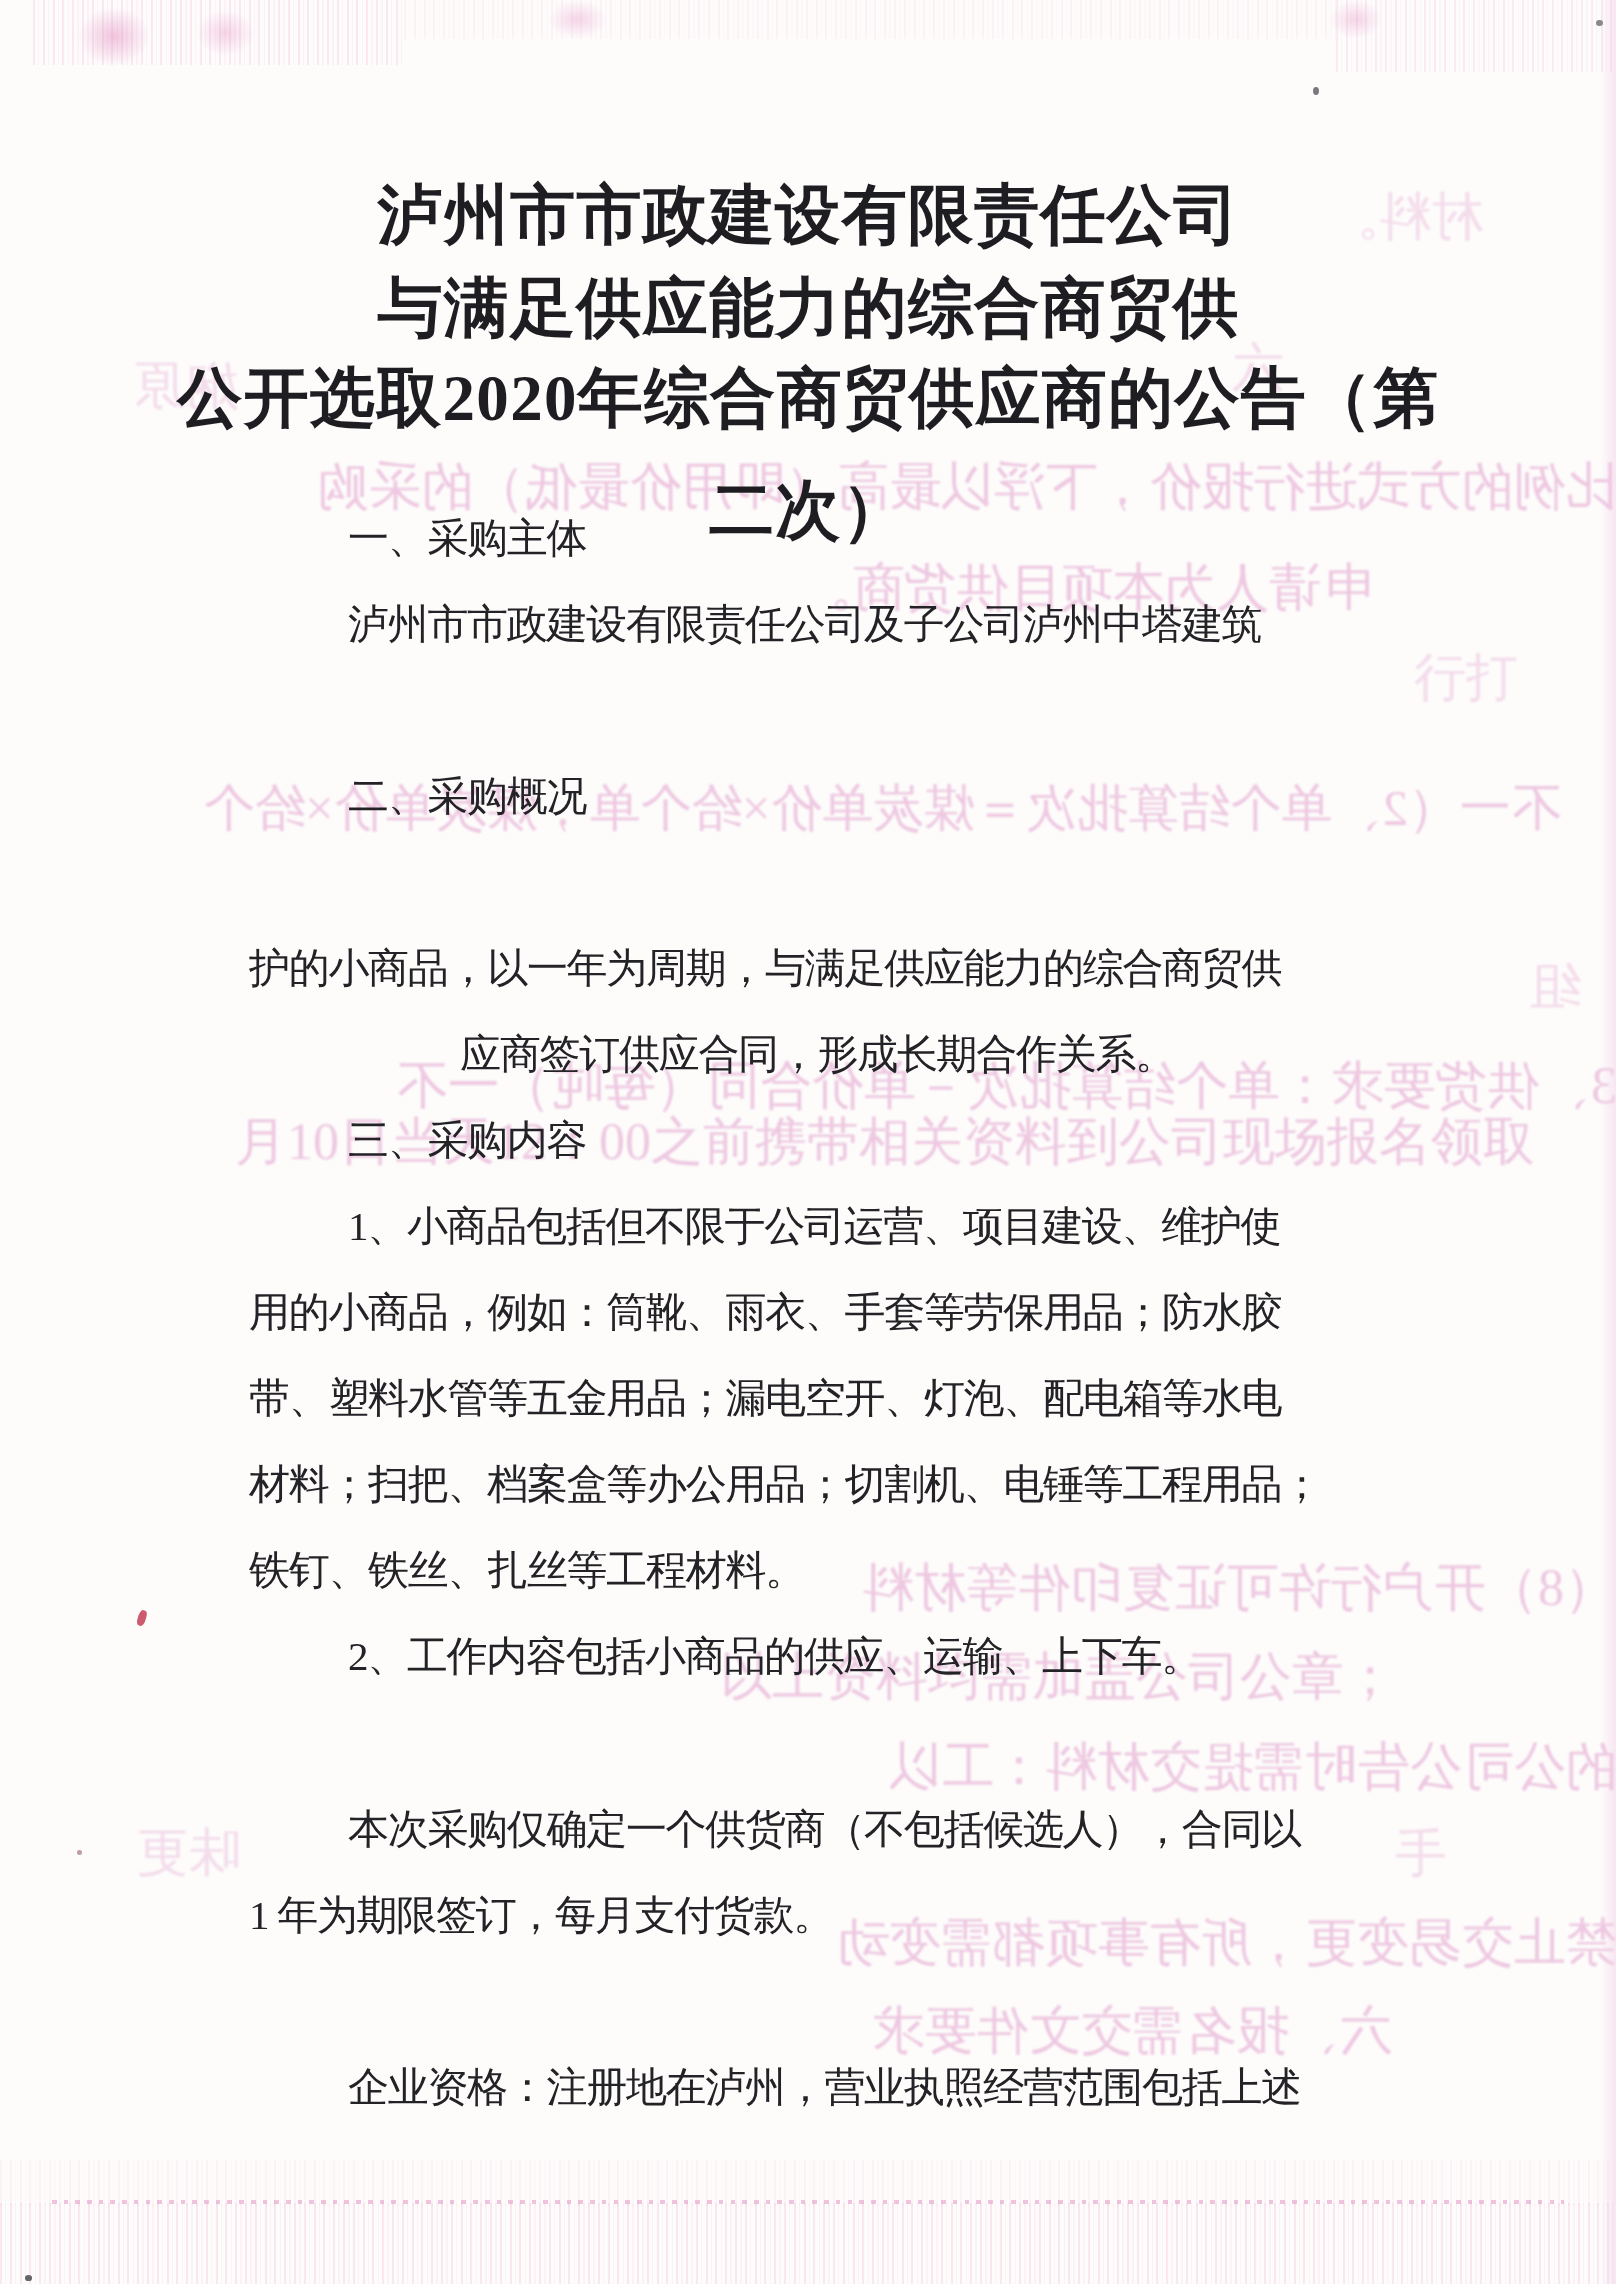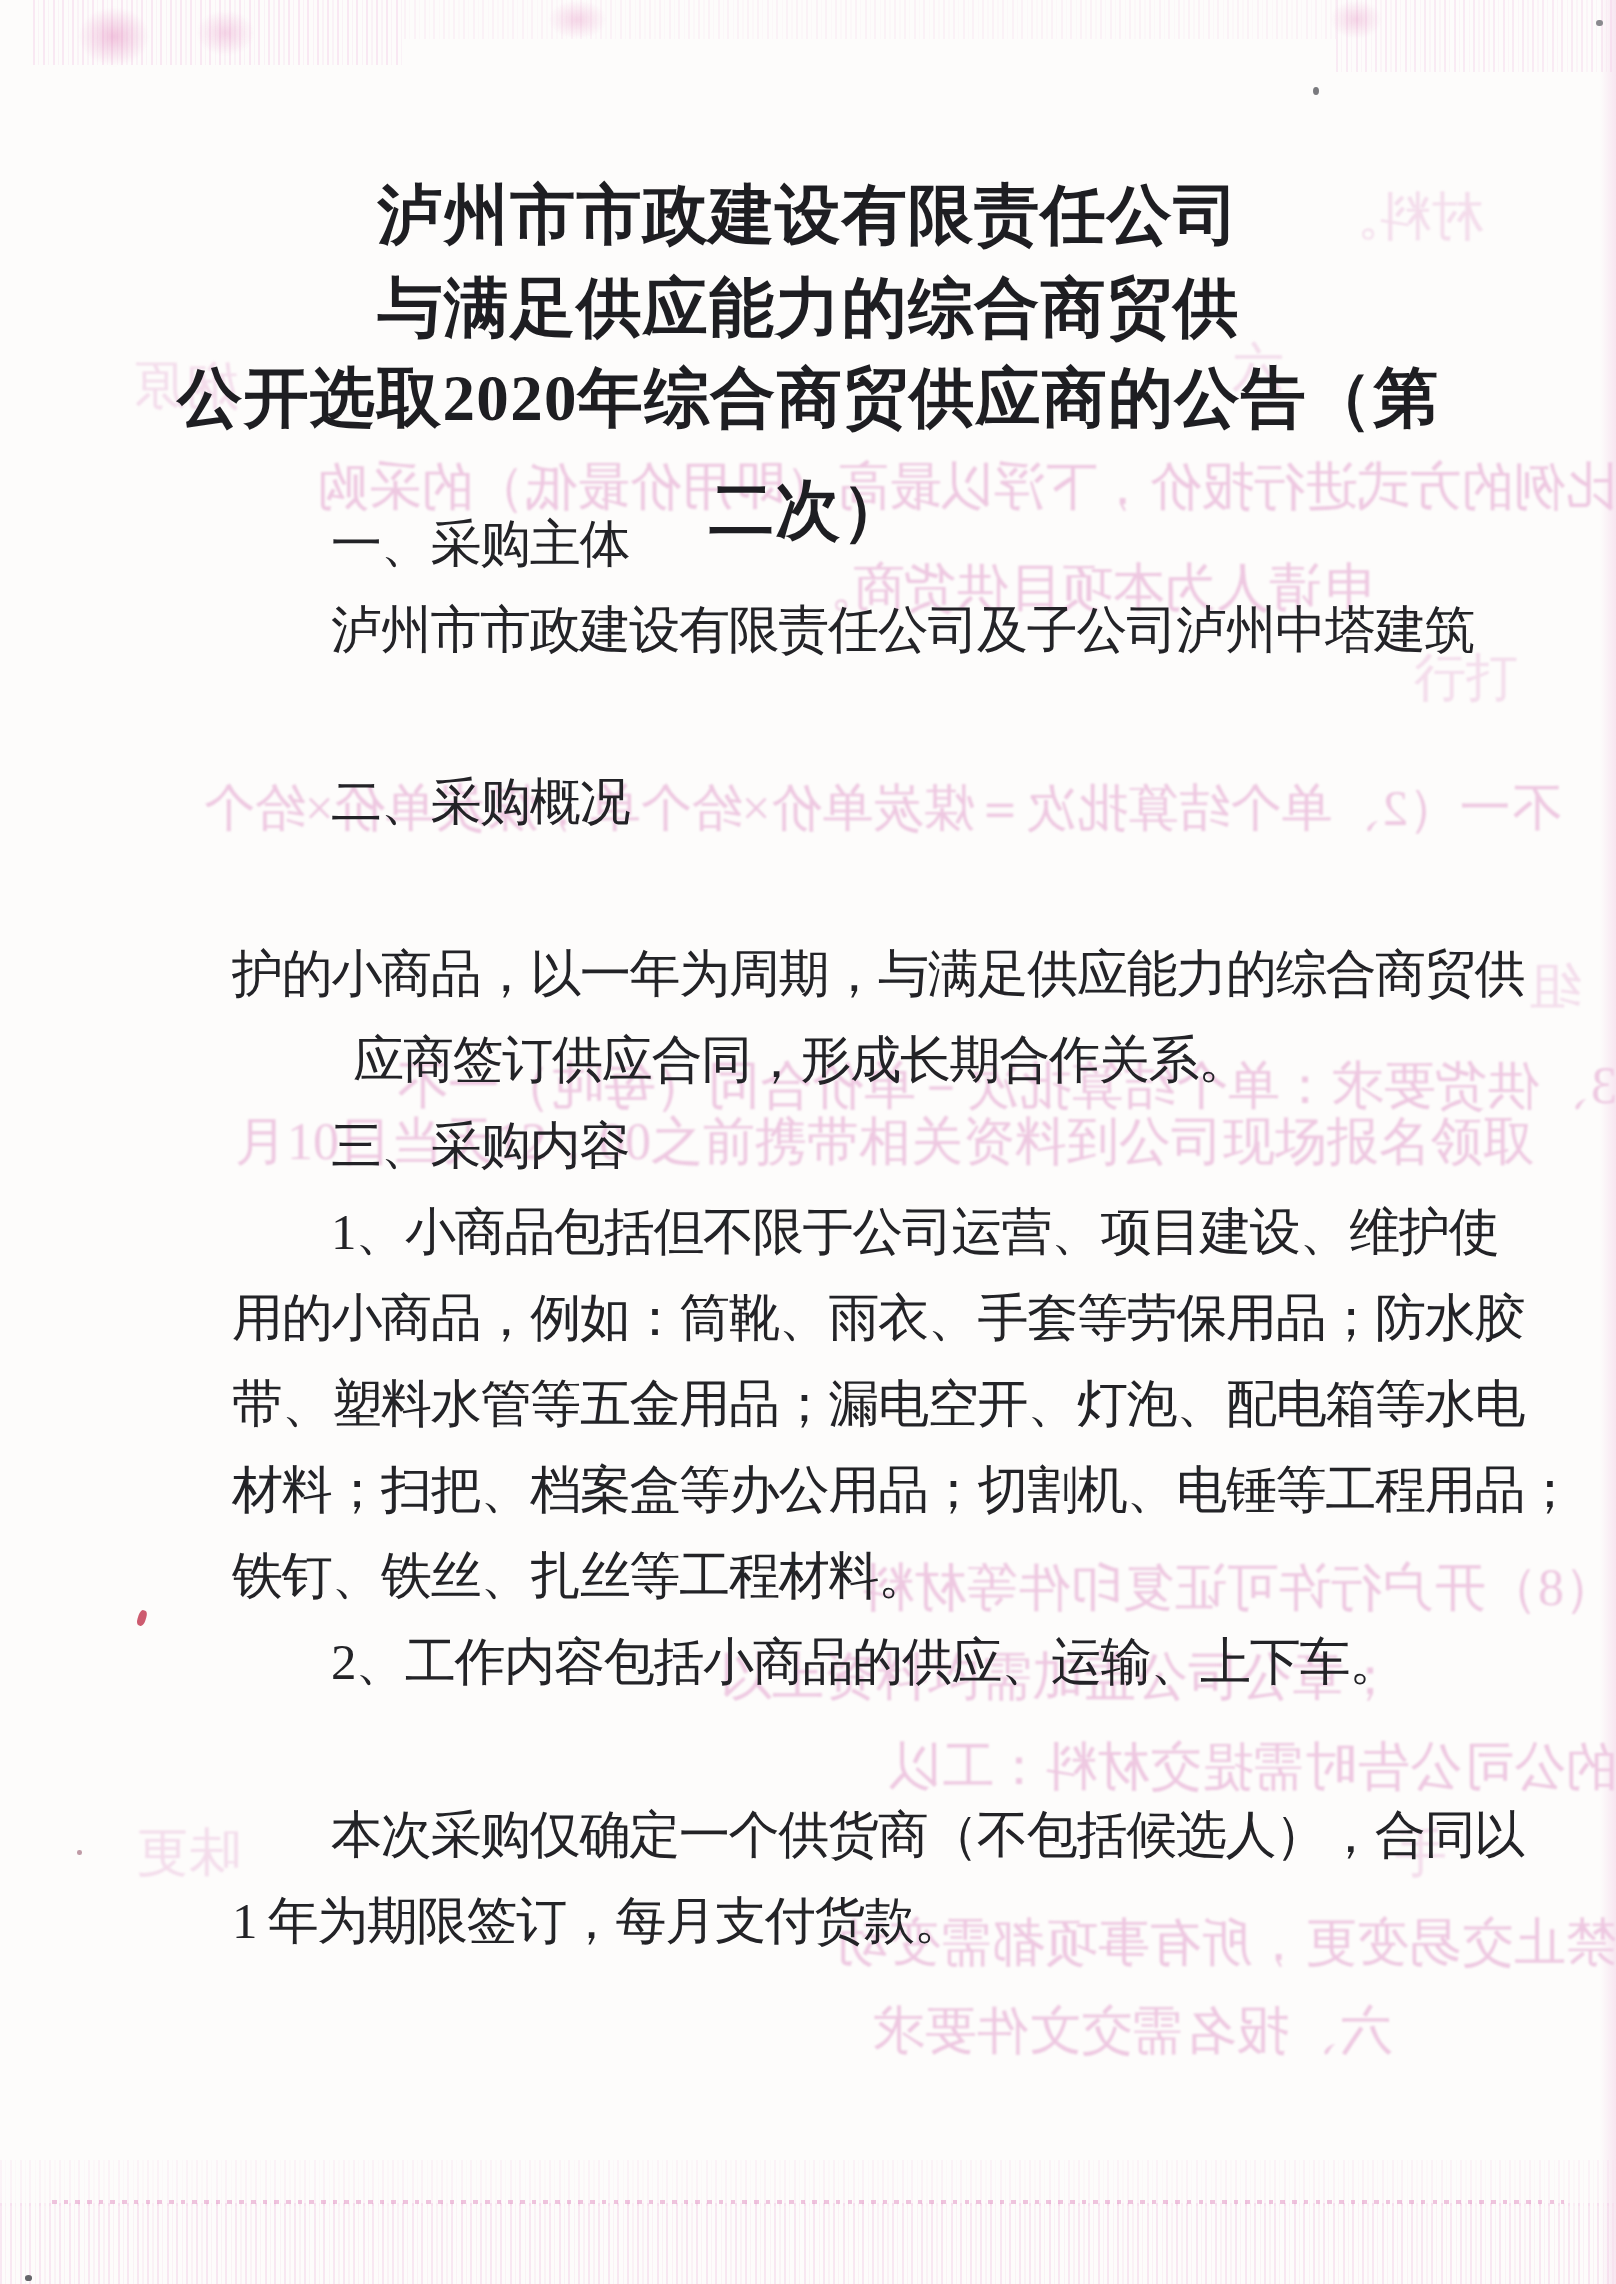--- a/index.html
+++ b/index.html
@@ -10,22 +10,22 @@
   }
   .page{position:absolute;inset:0;}
   
   .tline{
     position:absolute;left:111px;width:1395px;
     text-align:center;white-space:nowrap;
     font-size:65px;line-height:1.18;font-weight:600;
     color:#1e1e22;letter-spacing:1.3px;
   }
   .bline{
-    position:absolute;left:232px;width:1137px;
-    white-space:nowrap;font-size:51px;line-height:1.15;
+    position:absolute;left:249px;width:1137px;
+    white-space:nowrap;font-size:41px;line-height:1.15;
     color:#232327;letter-spacing:-1.3px;
   }
   .indent{padding-left:99px;}
   
   .ghost{
     position:absolute;white-space:nowrap;
     font-size:52px;line-height:1.1;
     color:rgba(223,150,200,0.50);
     filter:blur(1.3px);
     pointer-events:none;
@@ -81,20 +81,21 @@
   <div class="bline" style="top:1031px;text-align:center;">应商签订供应合同，形成长期合作关系。</div>
   <div class="bline indent" style="top:1117px;">三、采购内容</div>
   <div class="bline indent" style="top:1203px;">1、小商品包括但不限于公司运营、项目建设、维护使</div>
   <div class="bline" style="top:1289px;">用的小商品，例如：筒靴、雨衣、手套等劳保用品；防水胶</div>
   <div class="bline" style="top:1375px;">带、塑料水管等五金用品；漏电空开、灯泡、配电箱等水电</div>
   <div class="bline" style="top:1461px;">材料；扫把、档案盒等办公用品；切割机、电锤等工程用品；</div>
   <div class="bline" style="top:1547px;">铁钉、铁丝、扎丝等工程材料。</div>
   <div class="bline indent" style="top:1633px;">2、工作内容包括小商品的供应、运输、上下车。</div>
   <div class="bline indent" style="top:1806px;">本次采购仅确定一个供货商（不包括候选人），合同以</div>
   <div class="bline" style="top:1892px;">1 年为期限签订，每月支付货款。</div>
+  <div class="bline indent" style="top:2064px;">企业资格：注册地在泸州，营业执照经营范围包括上述</div>
 
   <div class="noise streaks" style="top:0;left:33px;width:372px;height:65px;opacity:.9;"></div>
   <div class="noise streaks" style="top:0;left:404px;width:932px;height:39px;opacity:.45;"></div>
   <div class="noise streaks" style="top:0;left:1336px;width:280px;height:72px;opacity:.8;"></div>
   <div class="noise blob" style="top:6.5px;left:78px;width:72px;height:59px;"></div>
   <div class="noise blob" style="top:9.8px;left:196px;width:59px;height:46px;opacity:.7;"></div>
   <div class="noise blob" style="top:0px;left:548px;width:59px;height:39px;opacity:.7;"></div>
   <div class="noise blob" style="top:0px;left:1330px;width:52px;height:39px;opacity:.7;"></div>
   <div class="noise streaks" style="bottom:0;left:0;width:1617px;height:81px;opacity:.95;"></div>
   <div class="noise streaks" style="bottom:78px;left:0;width:1617px;height:46px;opacity:.4;"></div>

